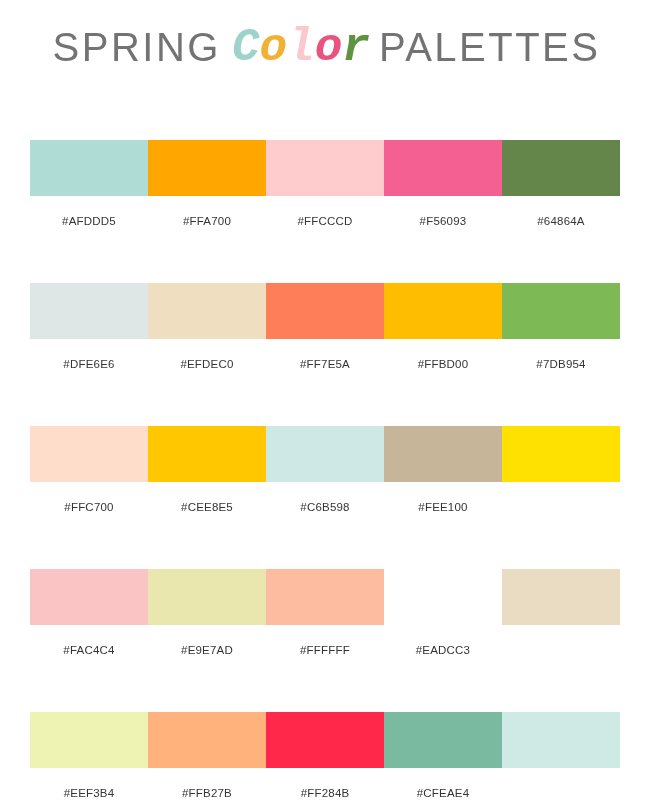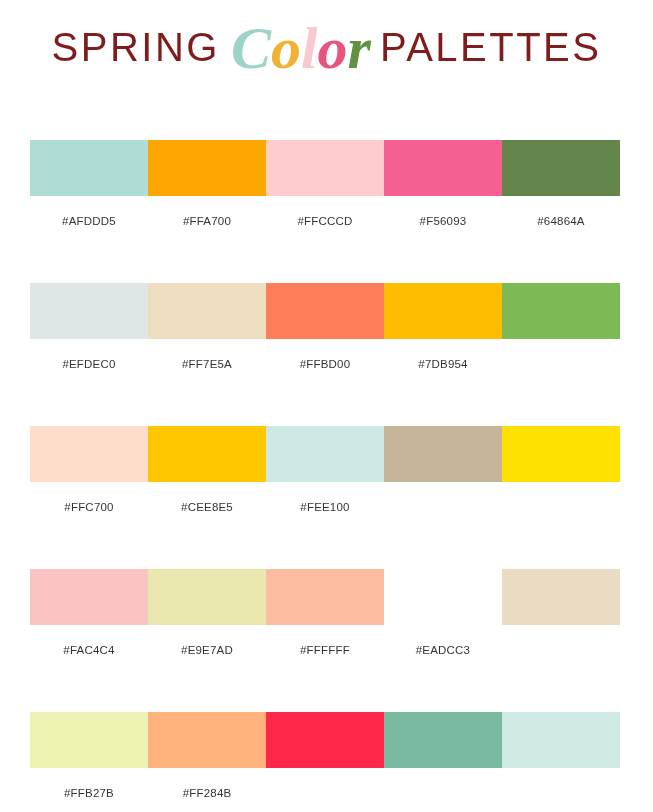--- a/index.html
+++ b/index.html
@@ -31,27 +31,27 @@
     display: flex;
     align-items: center;
     justify-content: center;
     white-space: nowrap;
   }
   .title-word {
     font-family: "Liberation Sans", sans-serif;
     font-size: 40px;
     font-weight: 300;
     letter-spacing: 2.5px;
-    color: #7f1d1d;
+    color: #737373;
     line-height: 1;
   }
   .title-script {
-    font-family: Liberation Serif, serif;
+    font-family: Liberation Mono, monospace;
     font-style: italic;
-    font-size: 60px;
+    font-size: 46px;
     font-weight: 700;
     letter-spacing: 0px;
     line-height: 1;
     padding: 0 9px 0 11px;
     position: relative;
     top: 1px;
   }
   .title-script span {
     display: inline-block;
   }
@@ -123,37 +123,39 @@
   </div>
   <div class="palette-row row-1">
     <div class="swatch-strip">
         <div class="swatch" style="background: rgb(223, 230, 230);"></div>
         <div class="swatch" style="background: rgb(239, 222, 192);"></div>
         <div class="swatch" style="background: rgb(255, 126, 90);"></div>
         <div class="swatch" style="background: rgb(255, 189, 0);"></div>
         <div class="swatch" style="background: rgb(125, 185, 84);"></div>
       </div>
     <div class="label-strip">
+        <div class="swatch-label">#DFE6E6</div>
         <div class="swatch-label">#EFDEC0</div>
         <div class="swatch-label">#FF7E5A</div>
         <div class="swatch-label">#FFBD00</div>
         <div class="swatch-label">#7DB954</div>
       </div>
   </div>
   <div class="palette-row row-2">
     <div class="swatch-strip">
         <div class="swatch" style="background: rgb(254, 221, 203);"></div>
         <div class="swatch" style="background: rgb(255, 199, 0);"></div>
         <div class="swatch" style="background: rgb(206, 232, 229);"></div>
         <div class="swatch" style="background: rgb(198, 181, 152);"></div>
         <div class="swatch" style="background: rgb(254, 225, 0);"></div>
       </div>
     <div class="label-strip">
         <div class="swatch-label">#FFC700</div>
         <div class="swatch-label">#CEE8E5</div>
+        <div class="swatch-label">#C6B598</div>
         <div class="swatch-label">#FEE100</div>
       </div>
   </div>
   <div class="palette-row row-3">
     <div class="swatch-strip">
         <div class="swatch" style="background: rgb(250, 196, 196);"></div>
         <div class="swatch" style="background: rgb(233, 231, 173);"></div>
         <div class="swatch" style="background: rgb(253, 187, 159);"></div>
         <div class="swatch" style="background: rgb(255, 255, 255);"></div>
         <div class="swatch" style="background: rgb(234, 220, 195);"></div>
@@ -167,18 +169,20 @@
   </div>
   <div class="palette-row row-4">
     <div class="swatch-strip">
         <div class="swatch" style="background: rgb(238, 243, 180);"></div>
         <div class="swatch" style="background: rgb(255, 178, 123);"></div>
         <div class="swatch" style="background: rgb(255, 40, 75);"></div>
         <div class="swatch" style="background: rgb(122, 186, 161);"></div>
         <div class="swatch" style="background: rgb(207, 234, 228);"></div>
       </div>
     <div class="label-strip">
+        <div class="swatch-label">#EEF3B4</div>
         <div class="swatch-label">#FFB27B</div>
         <div class="swatch-label">#FF284B</div>
+        <div class="swatch-label">#CFEAE4</div>
       </div>
   </div>
 
 </div>
 
 </body></html>

